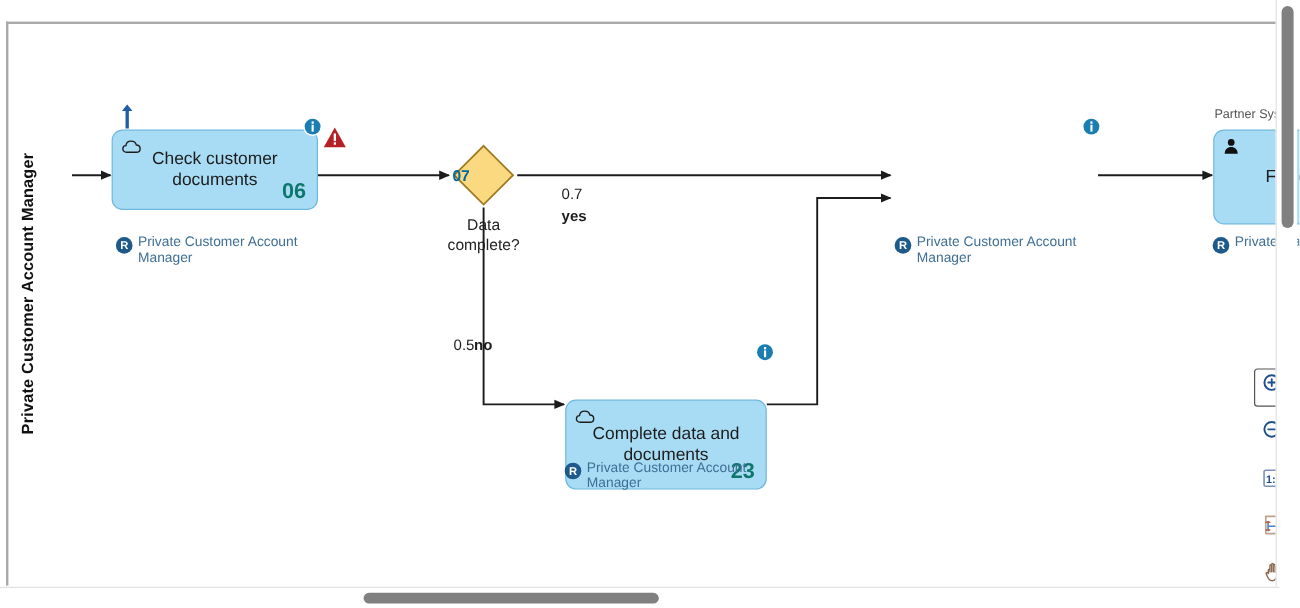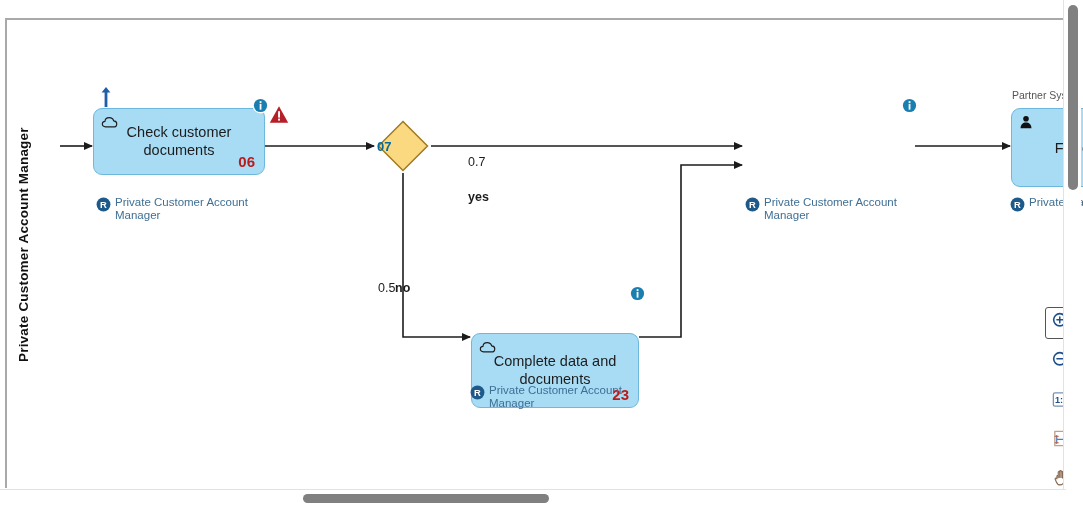--- a/index.html
+++ b/index.html
@@ -73,23 +73,23 @@
     transform: translateY(-50%);
     text-align: center;
     font-size: 14.5px;
     color: #1c1c1c;
     line-height: 1.28;
   }
   .task-num {
     position: absolute;
     right: 9px;
     bottom: 4px;
-    font-size: 15px;
+    font-size: 18px;
     font-weight: bold;
-    color: #b91c1c;
+    color: #0f766e;
   }
 
   
   .type-icon {
     position: absolute;
     left: 7px;
     top: 6px;
     width: 18px;
     height: 16px;
   }
@@ -321,23 +321,25 @@
     </span>
     <span class="role-text">Private Customer Account Manager</span>
   </div>
 
   <div class="gateway" style="left:377px; top:120px;">
     <svg viewBox="0 0 52 52" width="52" height="52">
       <path d="M26,1.5 L50.5,26 L26,50.5 L1.5,26 z" fill="#fad980" stroke="#a07a20" stroke-width="1.5"></path>
     </svg>
     <div class="gw-num">07</div>
   </div>
+  <div class="gw-label" style="left:348px; top:180px; width:110px;">Data
+complete?</div>
 
   <div class="flow-label" style="left:468px; top:117px;">0.7</div>
-  <div class="flow-label bold" style="left:468px; top:152px;">yes</div>
+  <div class="flow-label bold" style="left:468px; top:135px;">yes</div>
   <div class="flow-label" style="left:378px; top:243px;">0.5</div>
   <div class="flow-label bold" style="left:395px; top:243px;">no</div>
 
 
   <span class="info-badge" style="left:901px; top:97px;">
     <svg viewBox="0 0 18 18" width="17" height="17">
       <circle cx="9" cy="9" r="8.4" fill="#ffffff"></circle>
       <circle cx="9" cy="9" r="7" fill="#1a7fb0"></circle>
       <rect x="8.1" y="7.4" width="1.9" height="6" fill="#ffffff"></rect>
       <rect x="8.1" y="4.4" width="1.9" height="2.1" fill="#ffffff"></rect>

